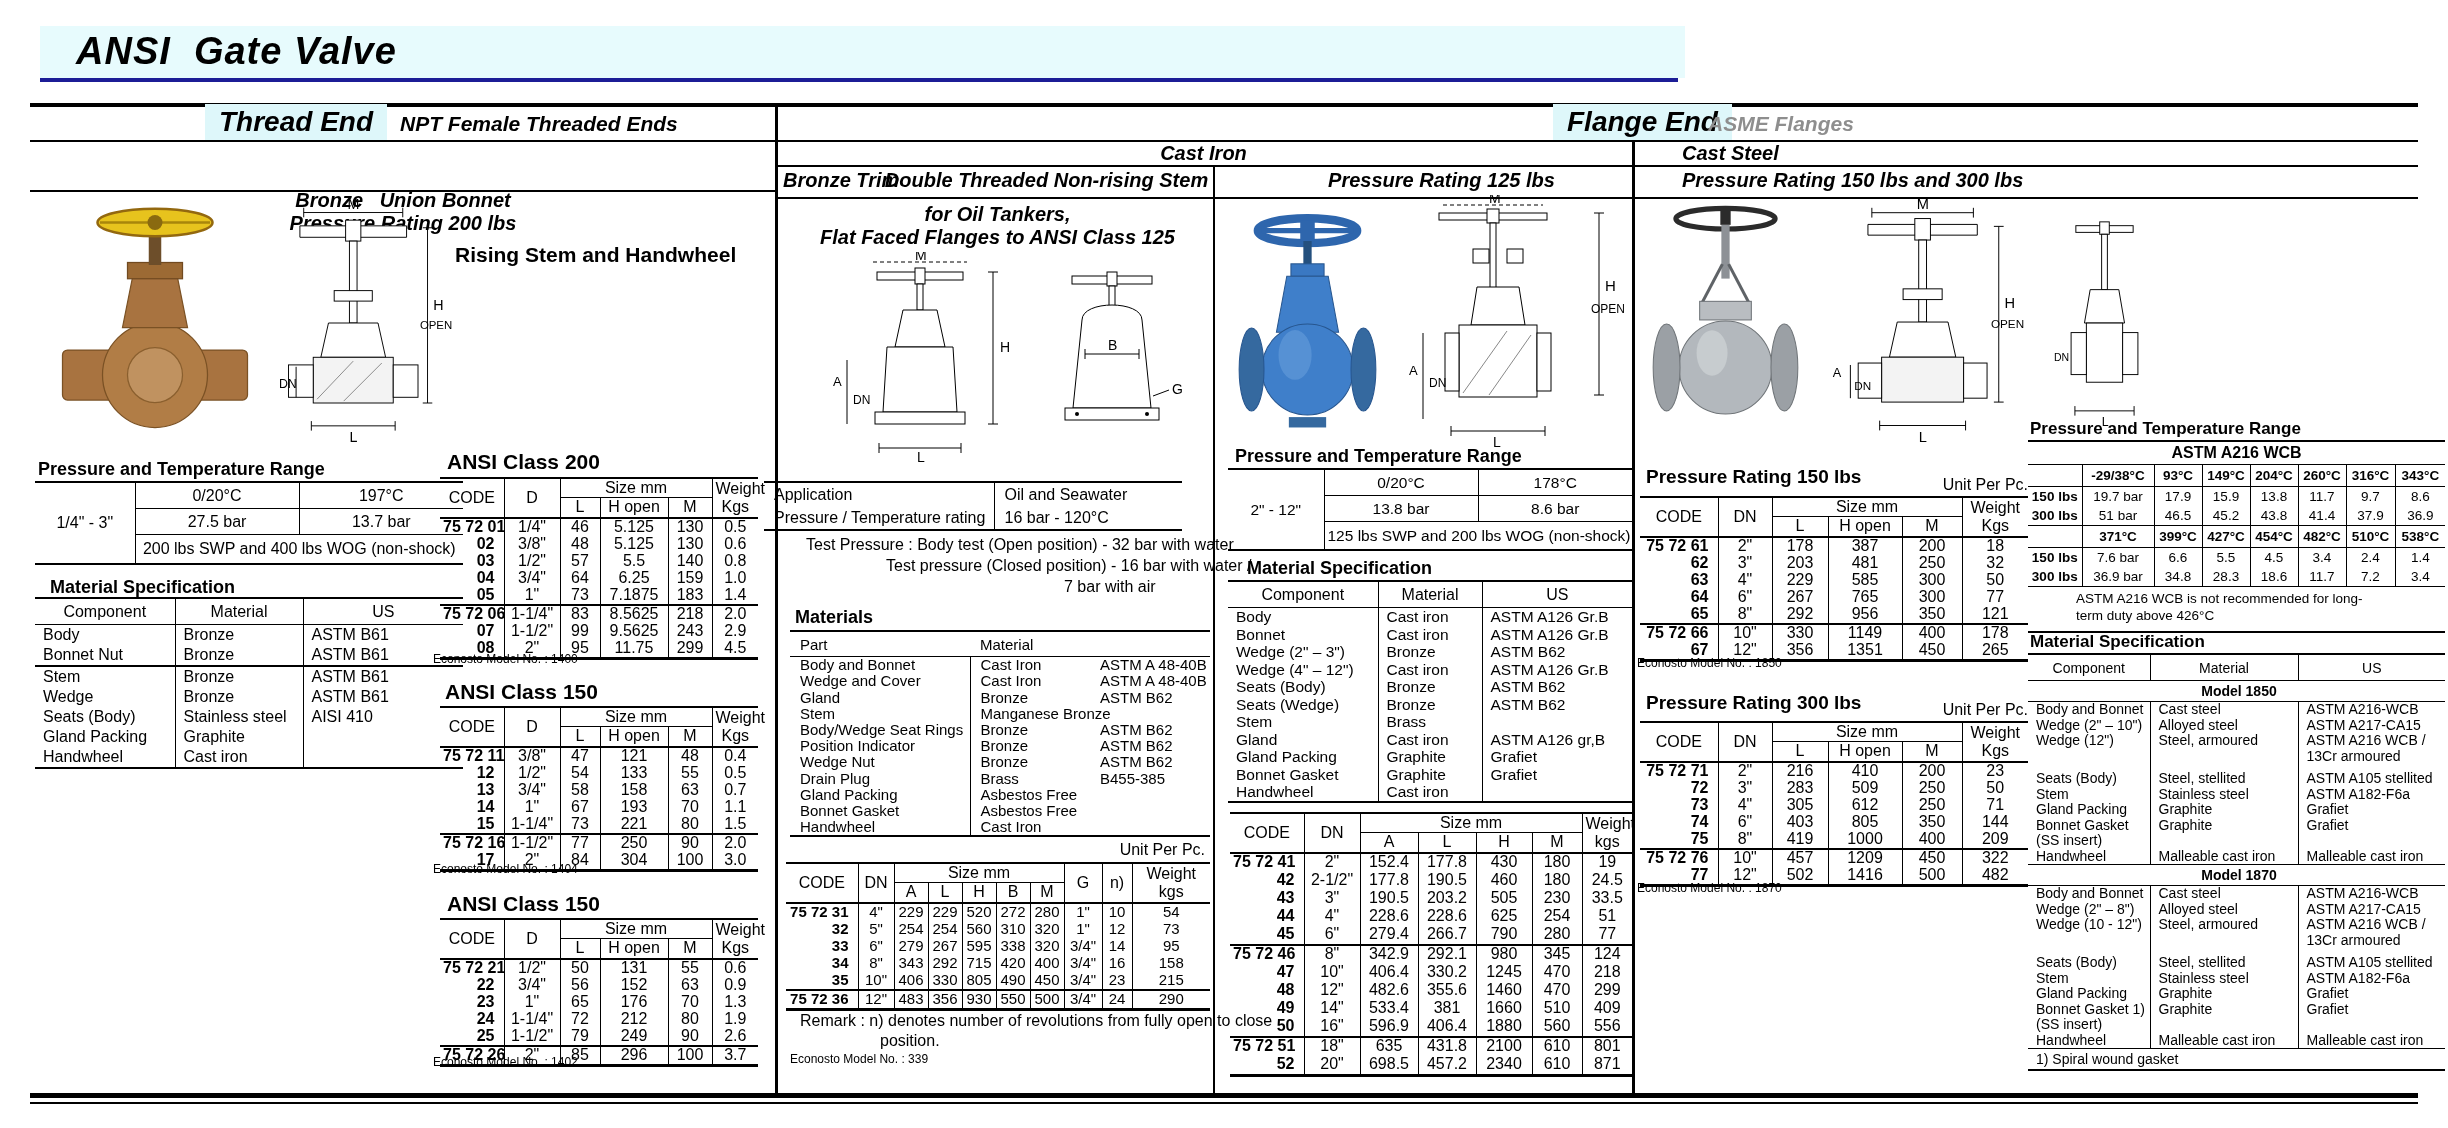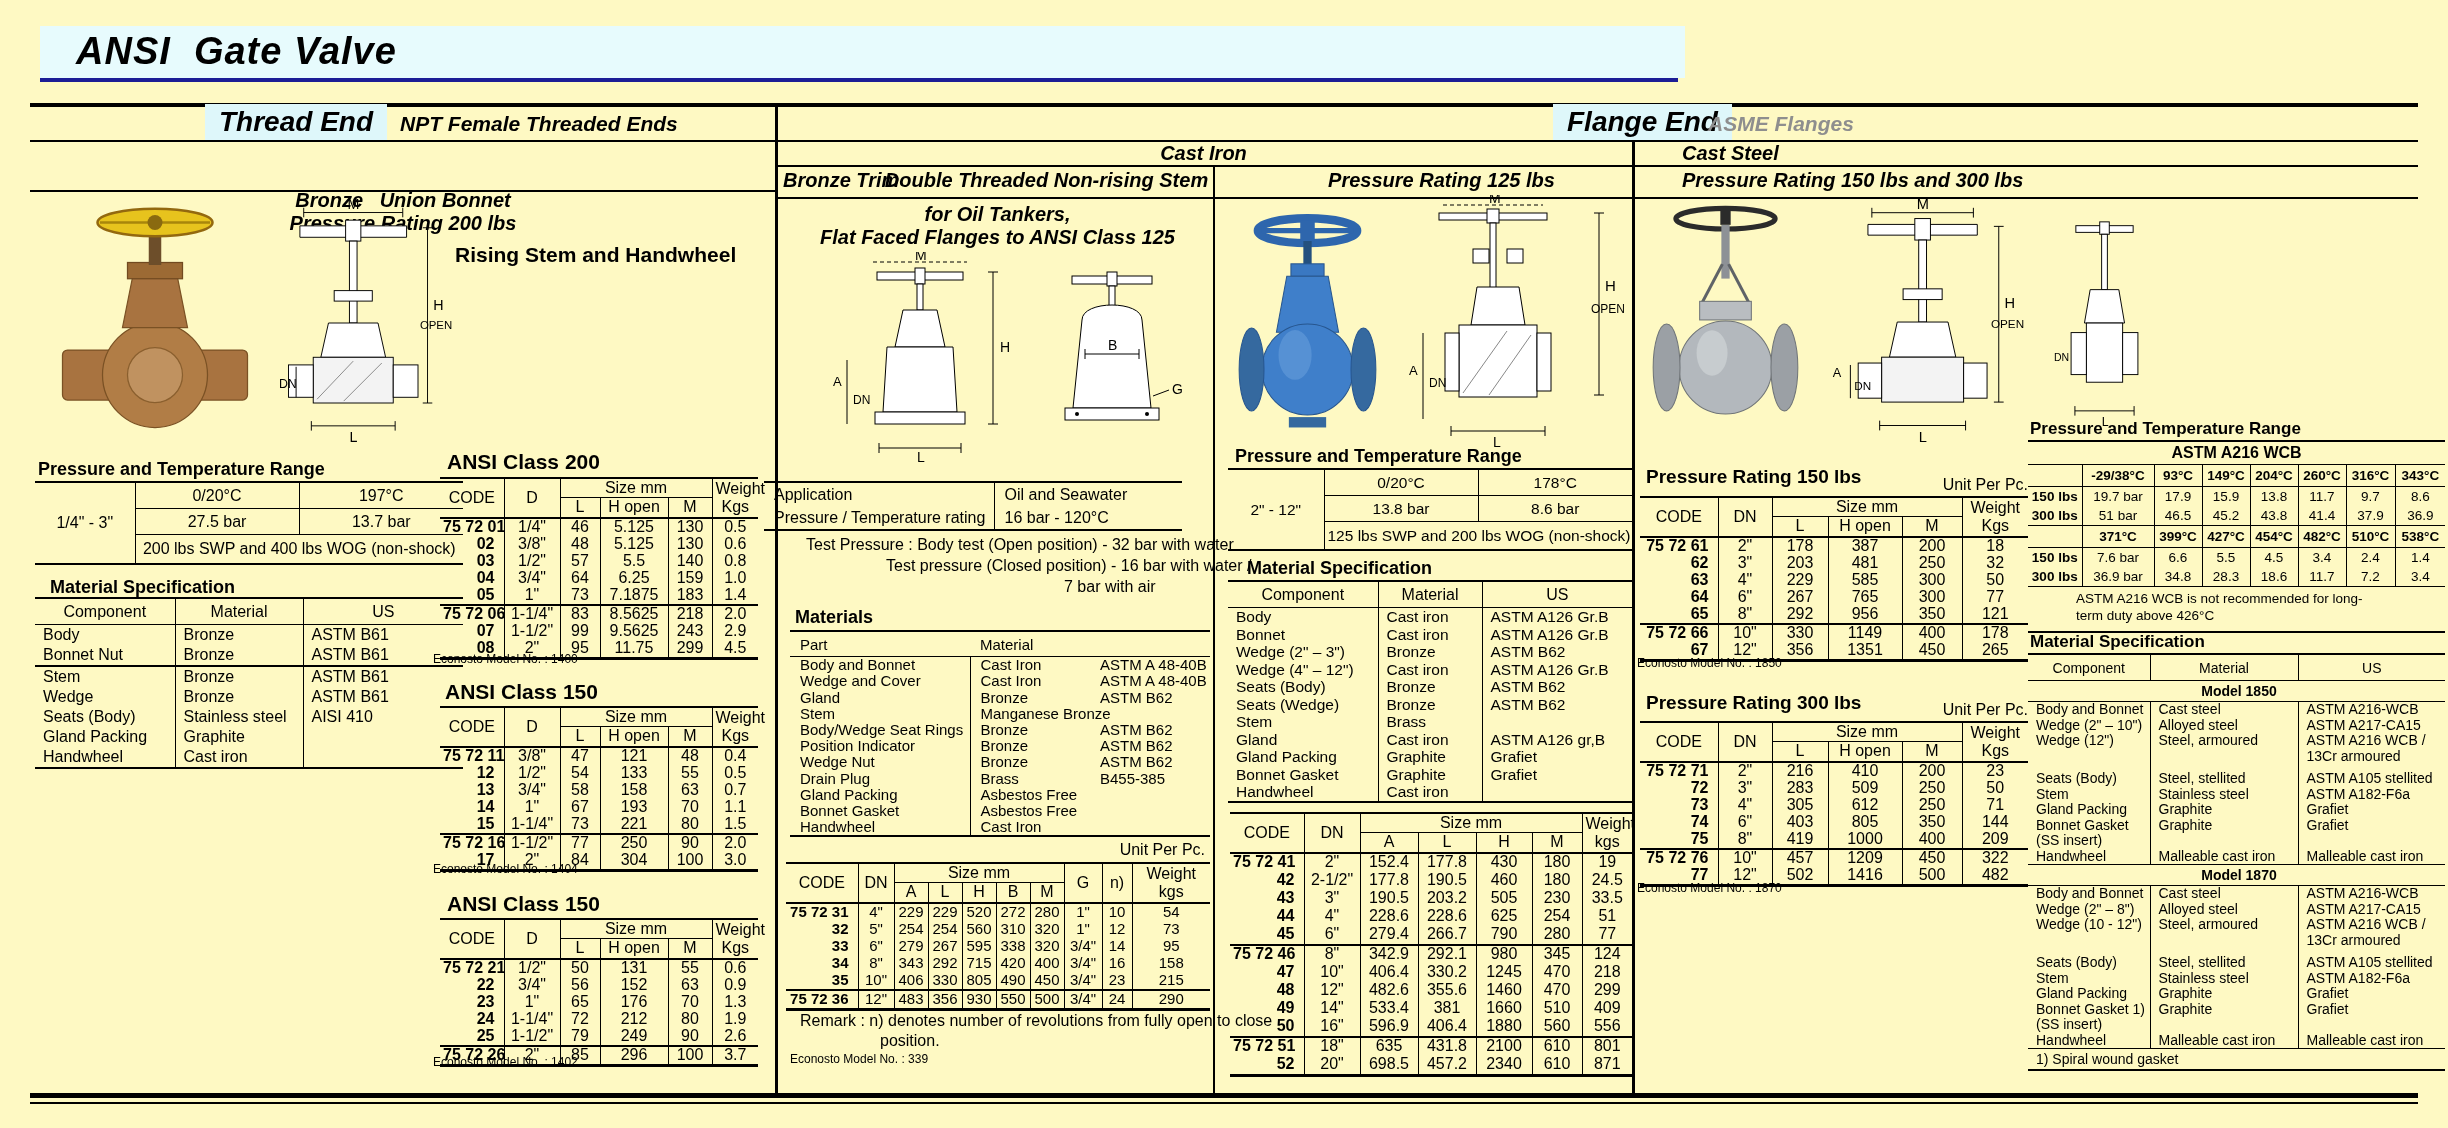--- a/index.html
+++ b/index.html
@@ -1,16 +1,16 @@
 <!DOCTYPE html>
 <html><head>
 <meta charset="utf-8">
 <style>
   html,body{margin:0;padding:0;background:#dedede;}
-  #page{position:relative;width:2448px;height:1128px;background:#fef9c3;
+  #page{position:relative;width:2448px;height:1128px;background:#ffffff;
         font-family:"Liberation Sans",sans-serif;color:#000;overflow:hidden;}
   .abs{position:absolute;}
   .rule{position:absolute;background:#000;}
   .pre{white-space:pre;}
   .bi{font-weight:bold;font-style:italic;}
   .b{font-weight:bold;}
   .ctr{text-align:center;}
   .title{font-size:38px;font-weight:bold;font-style:italic;letter-spacing:1px;}
   .sect{font-size:28px;}
   .sub{font-size:21px;}

